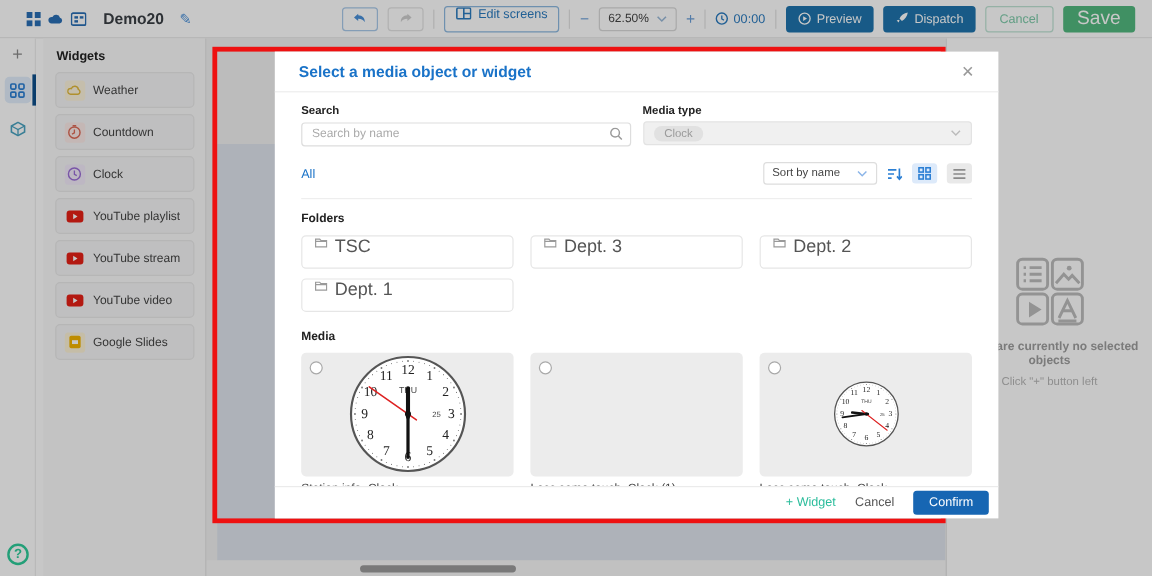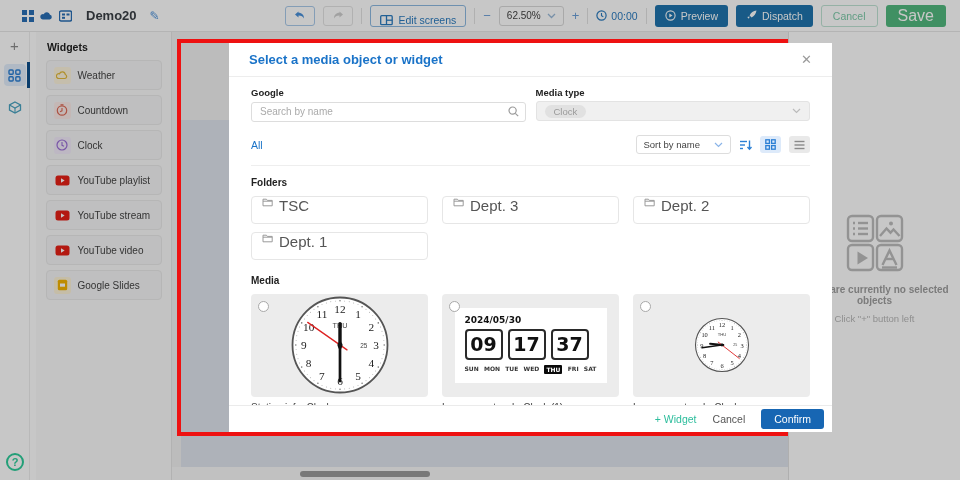--- a/index.html
+++ b/index.html
@@ -13,21 +13,21 @@
   .tb-left { display:flex; align-items:center; gap:6px; margin-left:22px; }
   .tb-left .mini-ic { display:inline-flex; }
   .doc-title { font-size:13px; font-weight:bold; color:#3a3f45; margin-left:8px; }
   .pencil { color:#4a90d9; font-size:12px; margin-left:7px; cursor:pointer; }
   .tb-right { margin-left:auto; display:flex; align-items:center; gap:8px; margin-right:14px; }
   .tb-div { width:1px; height:16px; background:#e2e2e2; }
   .icon-btn { width:30px; height:20px; border:1px solid #a9c9e9; border-radius:3px; background:#fff;
               display:flex; align-items:center; justify-content:center; cursor:pointer; }
   .icon-btn.disabled { border-color:#e3e3e3; }
   .outline-btn { height:22px; border:1px solid #8db9e0; border-radius:3px; background:#fff; color:#2b7bbf;
-                 font-size:10.5px; display:flex; align-items:flex-end; gap:5px; padding:0 9px; cursor:pointer; }
+                 font-size:10.5px; display:flex; align-items:flex-start; gap:5px; padding:0 9px; cursor:pointer; }
   .zoom-sign { color:#6b9fd8; font-size:13px; cursor:pointer; }
   .zoom-box { height:20px; border:1px solid #d9d9d9; border-radius:3px; display:flex; align-items:center;
               gap:6px; padding:0 7px; font-size:10px; color:#444; cursor:pointer; background:#fff; }
   .time-wrap { display:flex; align-items:center; gap:4px; color:#2b7bbf; font-size:10.5px; }
   .solid-btn { height:22px; border:none; border-radius:3px; background:#1f74ad; color:#fff; font-size:10.5px;
                display:flex; align-items:center; gap:5px; padding:0 10px; cursor:pointer; }
   .cancel-top { height:22px; border:1px solid #bfe3d4; border-radius:3px; background:#fff; color:#7ecbaa;
                 font-size:10.5px; padding:0 11px; cursor:pointer; }
   .save-top { height:22px; border:none; border-radius:3px; background:#53b97f; color:#fff;
               font-size:16px; padding:0 12px; cursor:pointer; }
@@ -346,21 +346,21 @@
 
 <div class="annotation">
   <div class="modal">
     <div class="modal-header">
       <span class="modal-title">Select a media object or widget</span>
       <span class="modal-close">✕</span>
     </div>
     <div class="modal-body">
       <div class="search-row">
         <div>
-          <div class="field-label">Google</div>
+          <div class="field-label">Search</div>
           <div class="text-input-wrap">
             <input class="text-input" type="text" placeholder="Search by name" style="">
             <svg class="search-ic" width="11" height="11">
                 <circle cx="4.6" cy="4.6" r="3.6" fill="none" stroke="#9a9a9a" stroke-width="1.2"></circle>
                 <line x1="7.3" y1="7.3" x2="10.2" y2="10.2" stroke="#9a9a9a" stroke-width="1.2"></line>
               </svg>
           </div>
         </div>
         <div>
           <div class="field-label">Media type</div>
@@ -531,37 +531,20 @@
                 <line x1="49.0" y1="46.6" x2="49.0" y2="85.1" stroke="#111" stroke-width="2.7" stroke-linecap="round"></line>
                 <line x1="56.0" y1="53.9" x2="16.7" y2="26.4" stroke="#d22" stroke-width="1.3" stroke-linecap="round"></line>
                 <circle cx="49" cy="49" r="2.548" fill="#111"></circle>
               </svg>
      </div>
      <div class="media-caption">Station info_Clock</div>
           </div>
           <div>
             <div class="media-card">
        <span class="radio"></span>
-              <div class="digital-card">
-    <div class="digi-date">2024/05/30</div>
-    <div class="digi-row">
-      <span class="digi-box">09</span>
-      <span class="digi-box">17</span>
-      <span class="digi-box">37</span>
-    </div>
-    <div class="digi-days">
-                  <span class="digi-day">SUN</span>
-                  <span class="digi-day">MON</span>
-                  <span class="digi-day">TUE</span>
-                  <span class="digi-day">WED</span>
-                  <span class="digi-day active">THU</span>
-                  <span class="digi-day">FRI</span>
-                  <span class="digi-day">SAT</span>
-                </div>
-  </div>
      </div>
      <div class="media-caption">Less same touch_Clock (1)</div>
           </div>
           <div>
             <div class="media-card">
        <span class="radio"></span>
               <svg width="56" height="56" viewBox="0 0 56 56">
                 <circle cx="28" cy="28" r="26.5" fill="#fff" stroke="#555" stroke-width="1.1"></circle>
                 <circle cx="28.0" cy="3.4" r="0.45" fill="#777"></circle>
                 <circle cx="30.6" cy="3.5" r="0.25" fill="#777"></circle>

